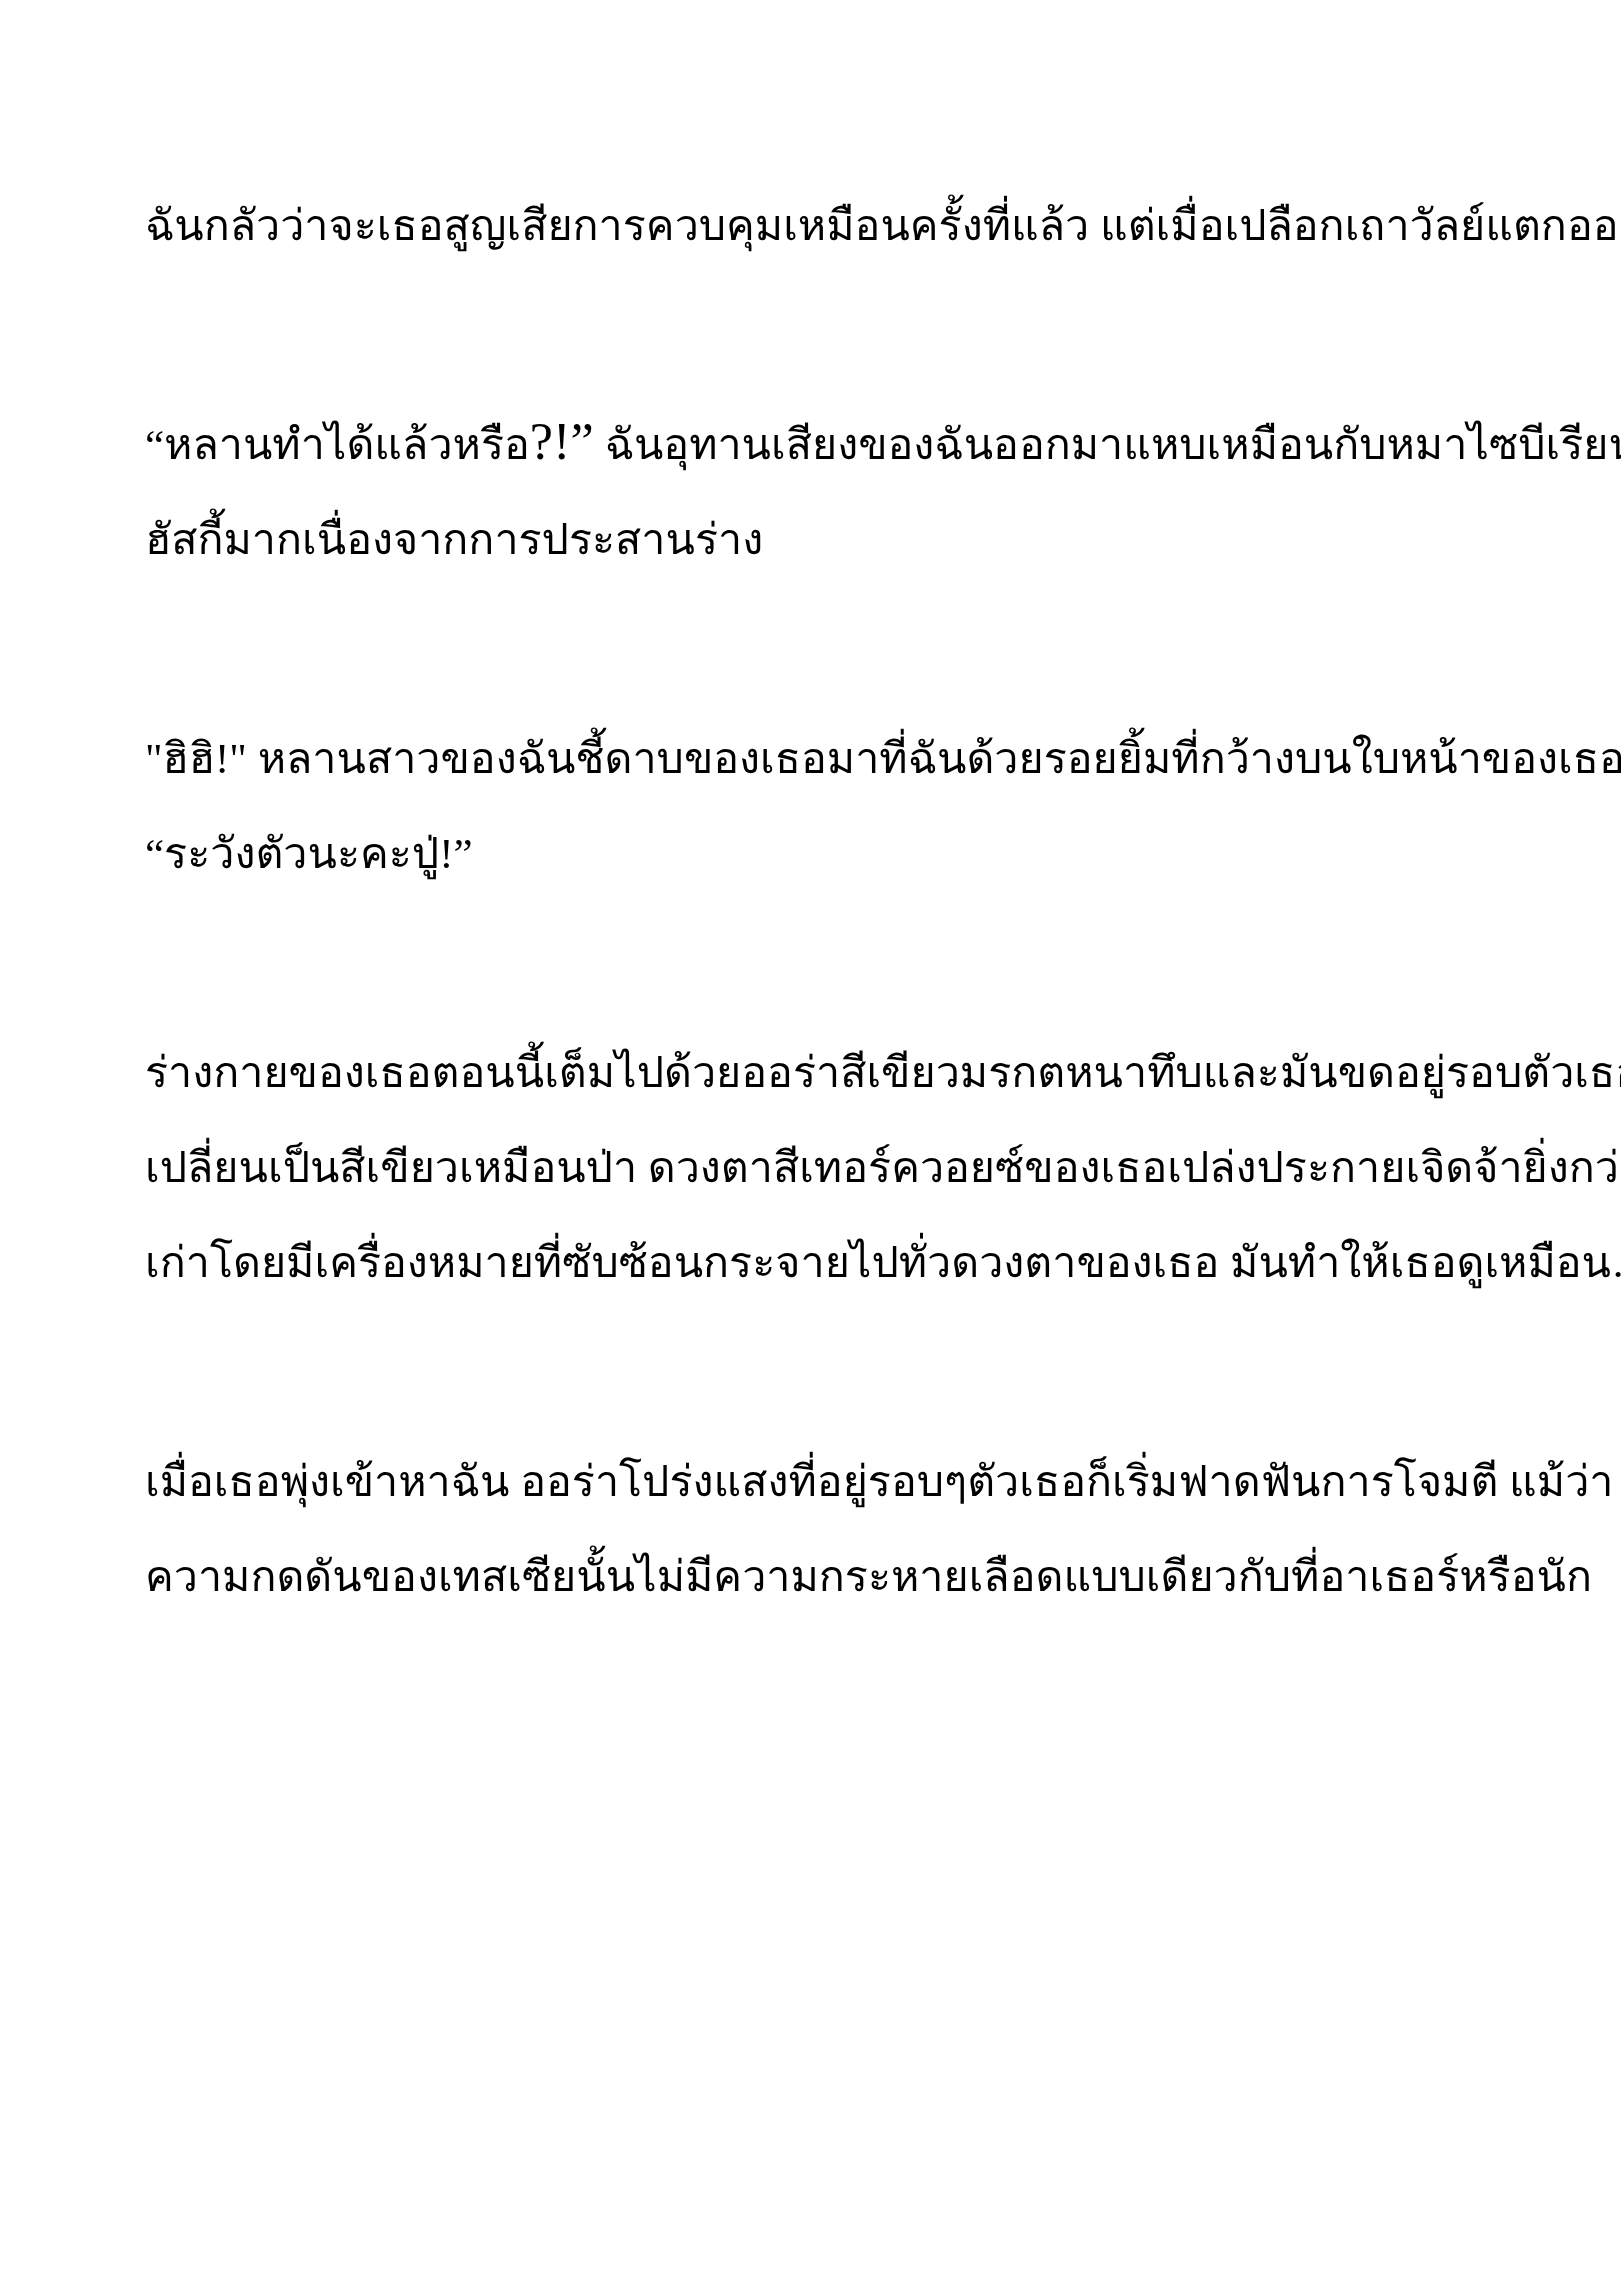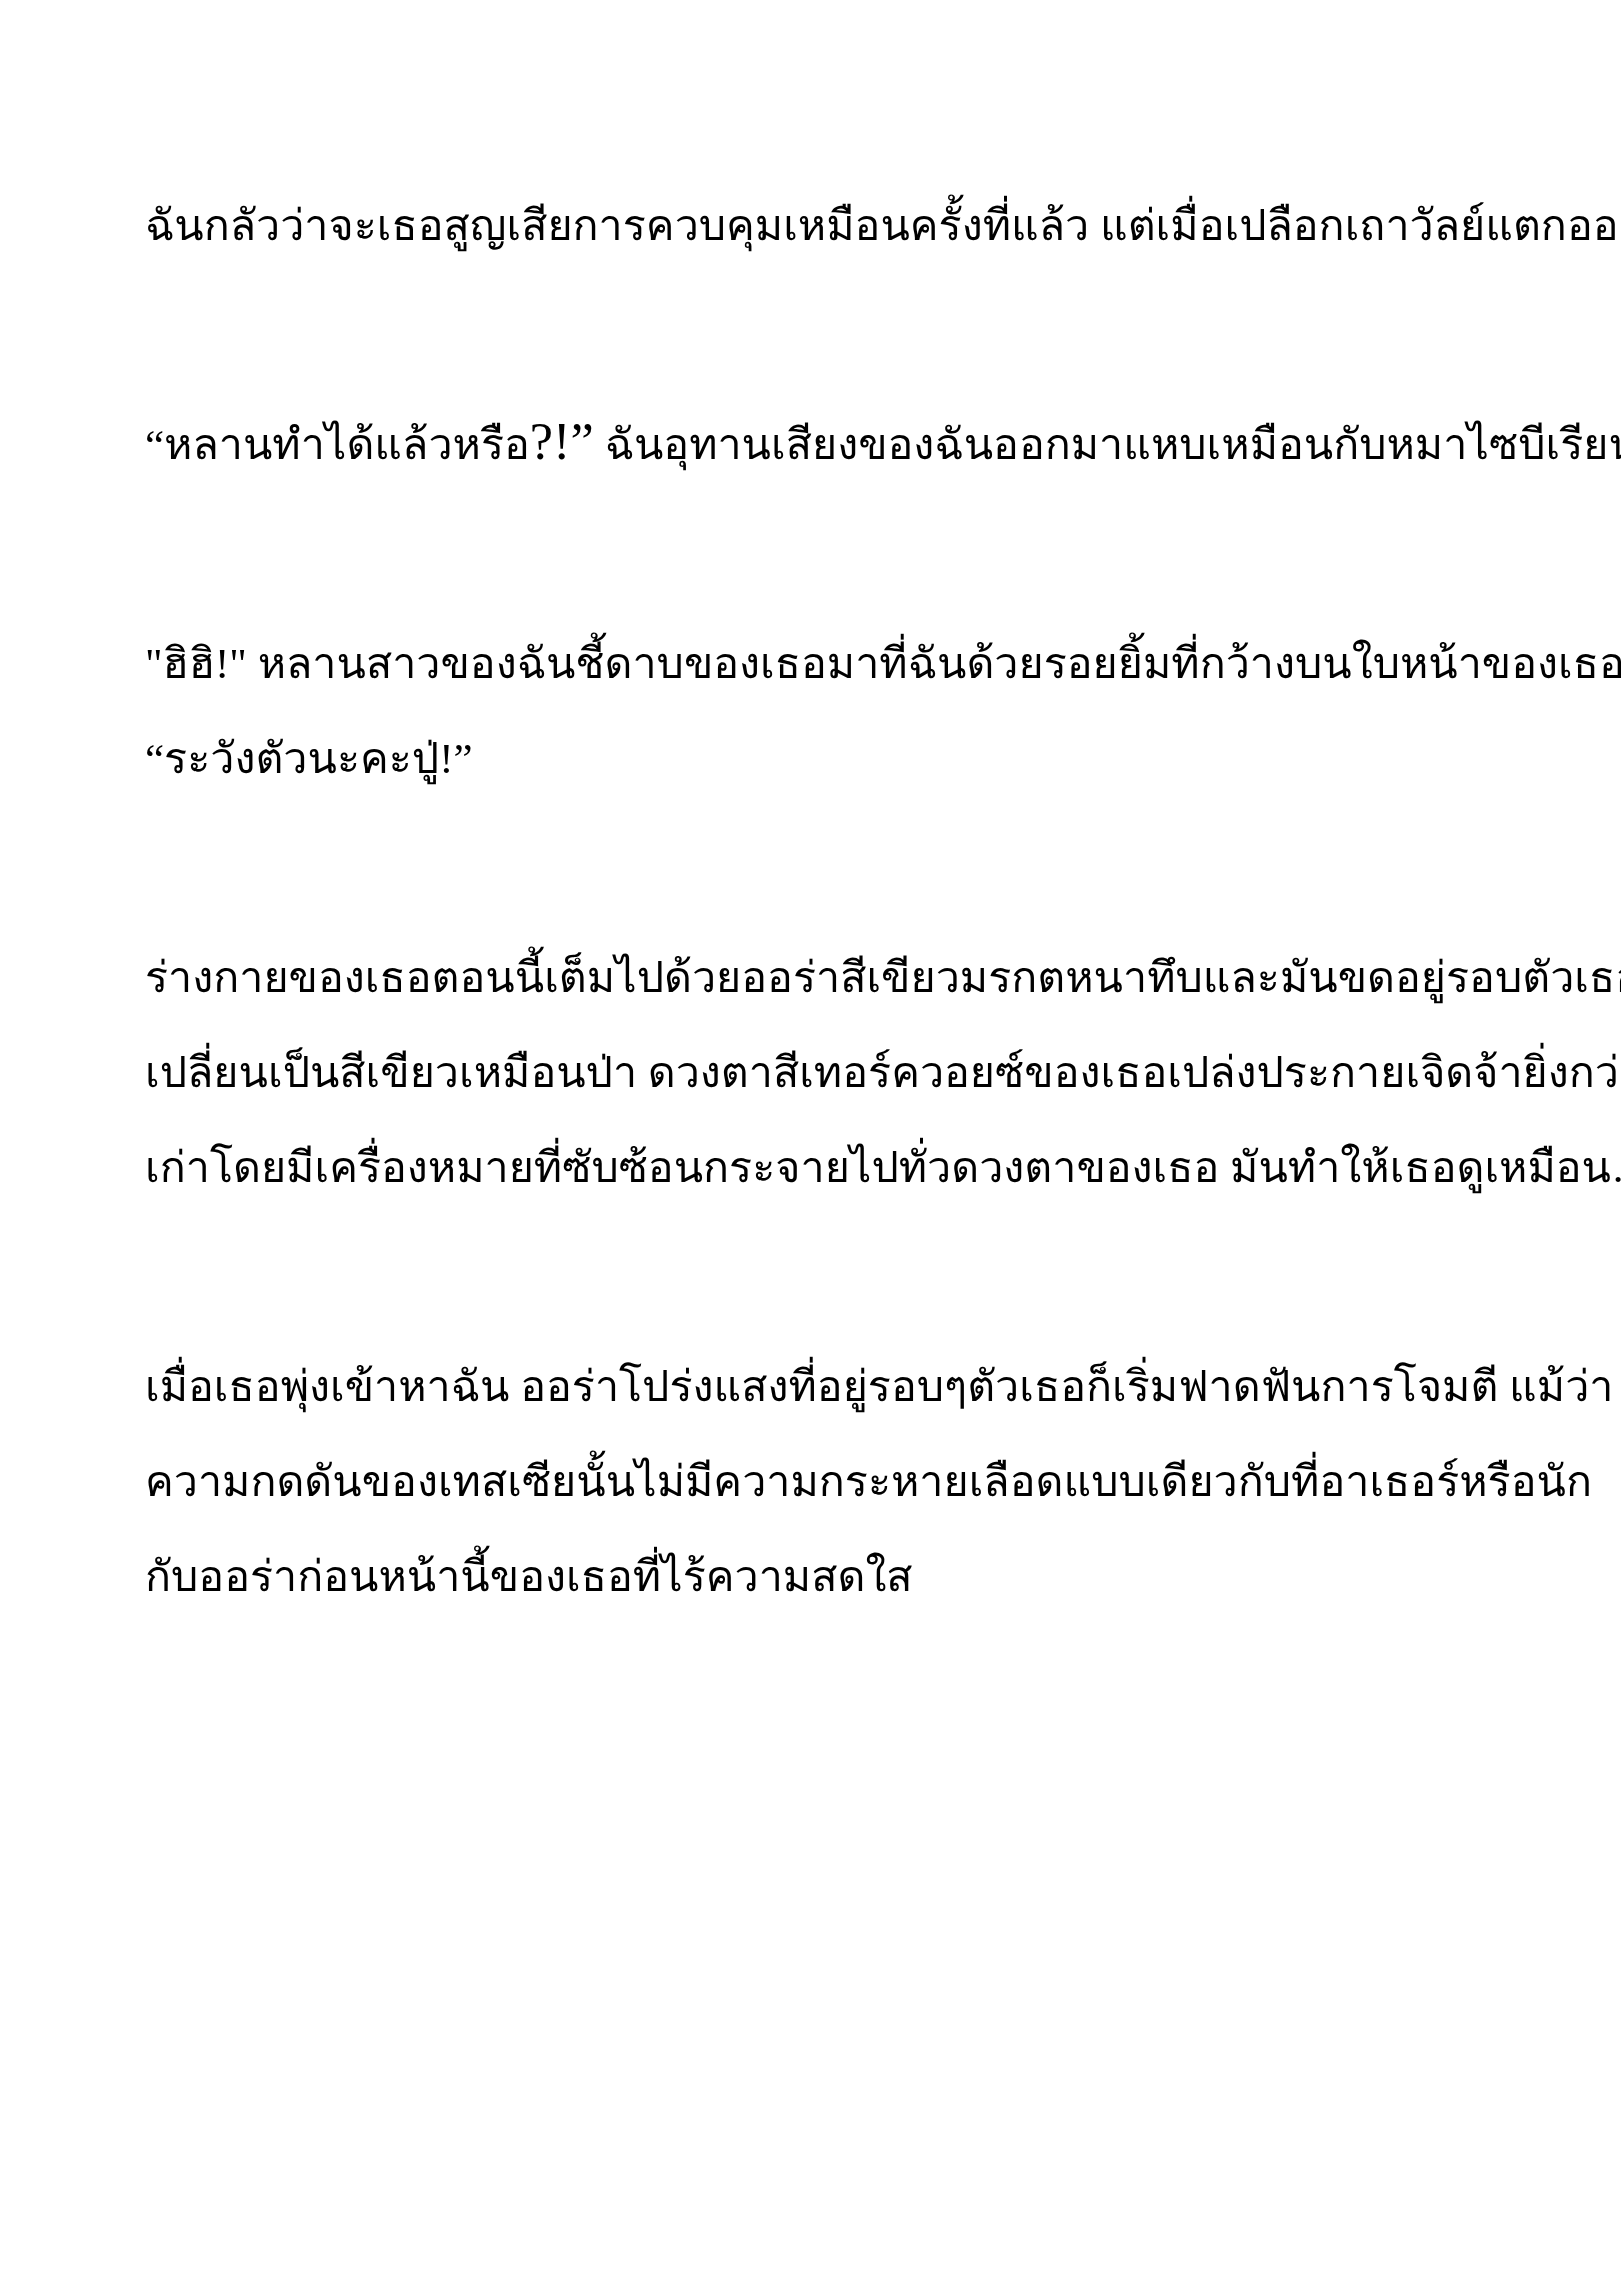--- a/index.html
+++ b/index.html
@@ -36,33 +36,33 @@
 <body>
 
 <div class="page">
 
   <div class="paragraph">
     <div class="line"><span>ฉันกลัวว่าจะเธอสูญเสียการควบคุมเหมือนครั้งที่แล้ว แต่เมื่อเปลือกเถาวัลย์แตกออก</span></div>
   </div>
 
   <div class="paragraph">
     <div class="line"><span>“หลานทำได้แล้วหรือ</span><span class="big-punct">?!”</span><span> ฉันอุทานเสียงของฉันออกมาแหบเหมือนกับหมาไซบีเรียน</span></div>
+    <div class="line"><span>ฮัสกี้มากเนื่องจากการประสานร่าง</span></div>
   </div>
 
   <div class="paragraph">
     <div class="line"><span>"ฮิฮิ!" หลานสาวของฉันชี้ดาบของเธอมาที่ฉันด้วยรอยยิ้มที่กว้างบนใบหน้าของเธอ</span></div>
     <div class="line"><span>“ระวังตัวนะคะปู่!”</span></div>
   </div>
 
   <div class="paragraph">
     <div class="line"><span>ร่างกายของเธอตอนนี้เต็มไปด้วยออร่าสีเขียวมรกตหนาทึบและมันขดอยู่รอบตัวเธอ</span></div>
     <div class="line"><span>เปลี่ยนเป็นสีเขียวเหมือนป่า ดวงตาสีเทอร์ควอยซ์ของเธอเปล่งประกายเจิดจ้ายิ่งกว่า</span></div>
     <div class="line"><span>เก่าโดยมีเครื่องหมายที่ซับซ้อนกระจายไปทั่วดวงตาของเธอ มันทำให้เธอดูเหมือน…</span></div>
   </div>
 
   <div class="paragraph">
     <div class="line"><span>เมื่อเธอพุ่งเข้าหาฉัน ออร่าโปร่งแสงที่อยู่รอบๆตัวเธอก็เริ่มฟาดฟันการโจมตี แม้ว่า</span></div>
     <div class="line"><span>ความกดดันของเทสเซียนั้นไม่มีความกระหายเลือดแบบเดียวกับที่อาเธอร์หรือนัก</span></div>
-    <div class="line"><span>กับออร่าก่อนหน้านี้ของเธอที่ไร้ความสดใส</span></div>
   </div>
 
 </div>
 
 
 </body></html>

